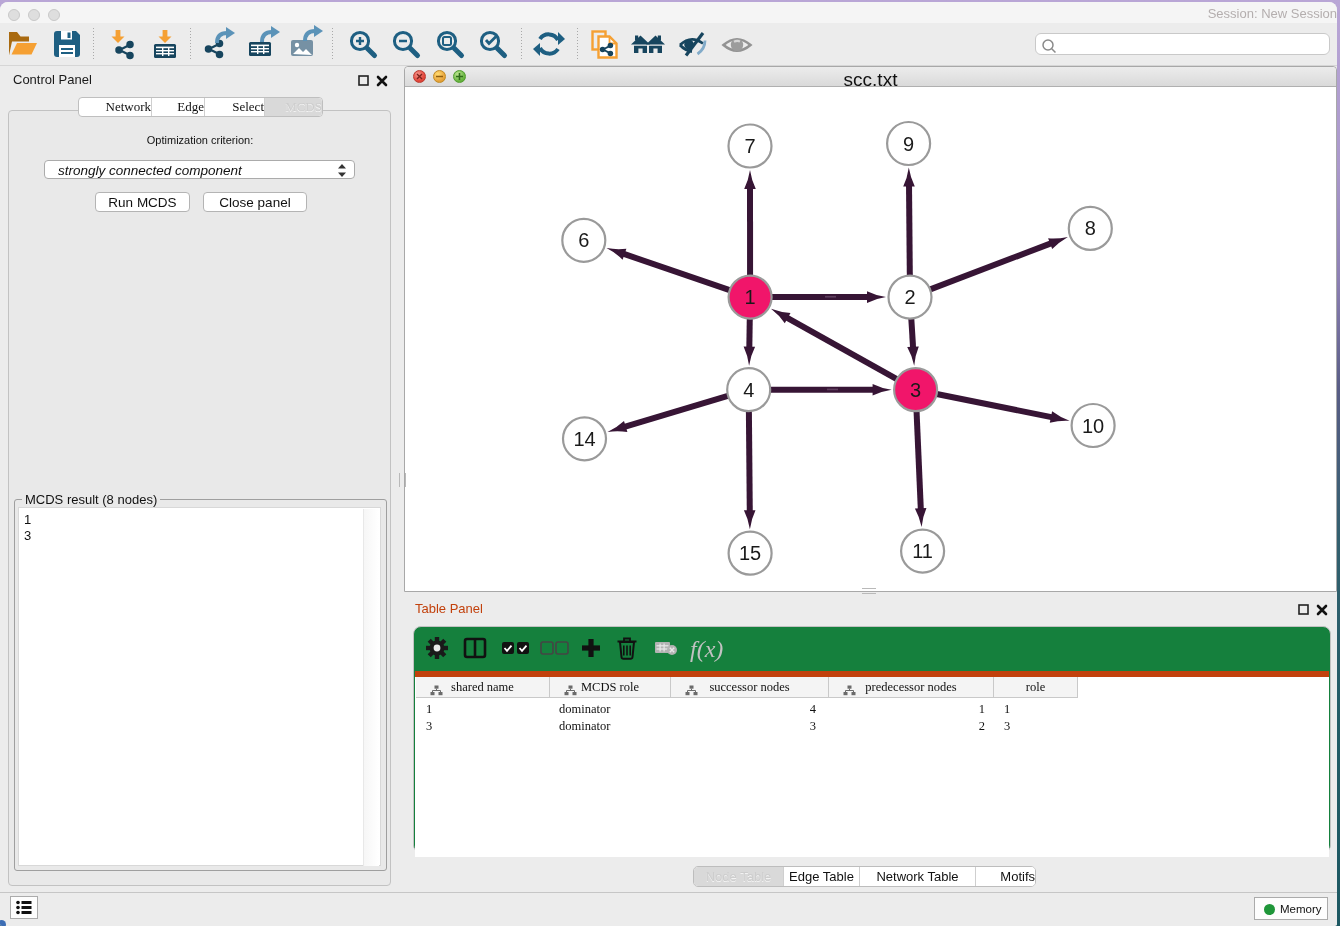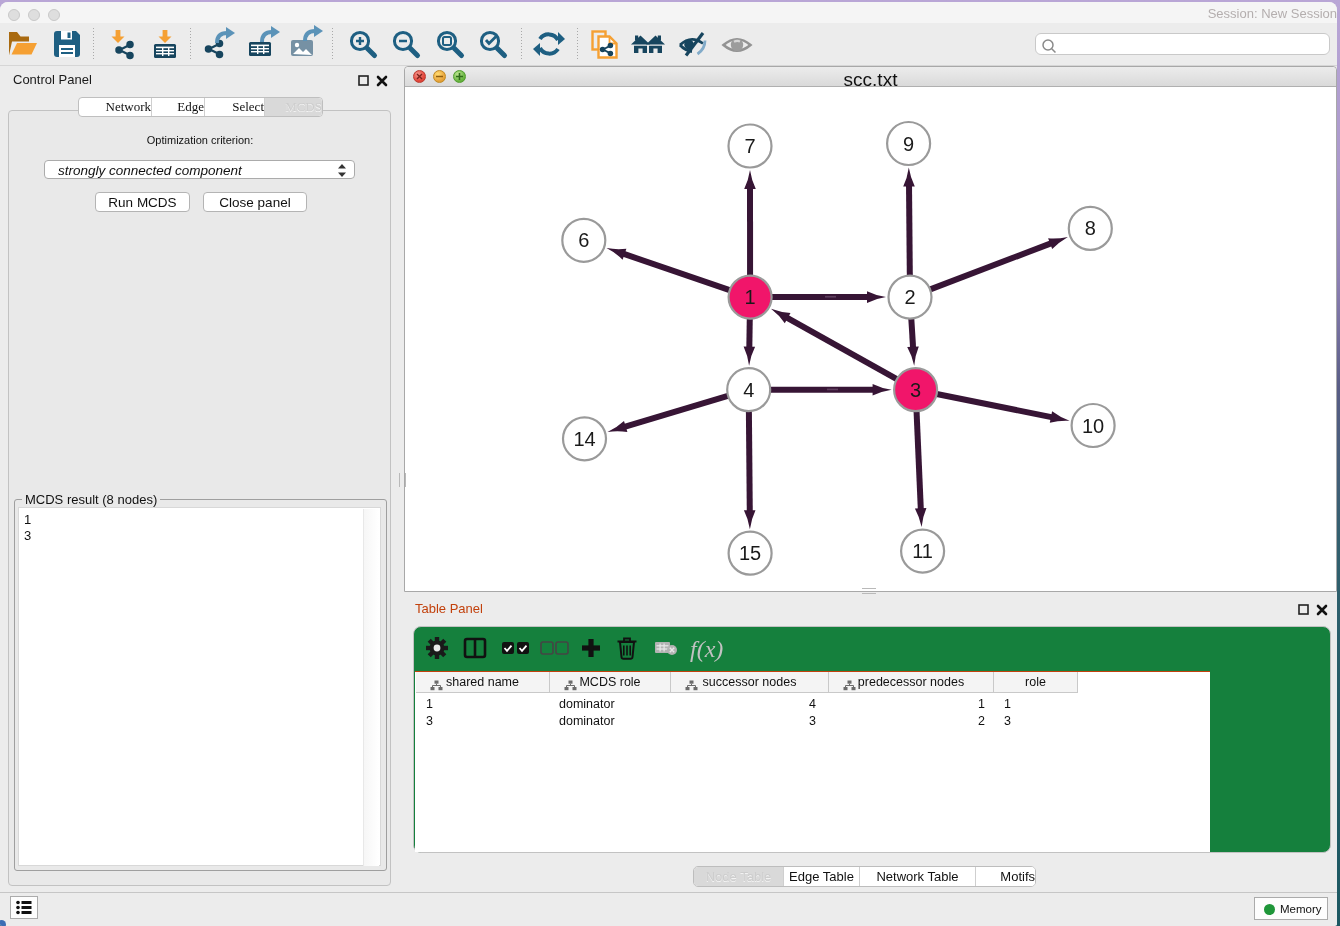--- a/index.html
+++ b/index.html
@@ -26,21 +26,21 @@
   #grplabel{position:absolute;left:22px;top:490px;font-size:13px;color:#111;background:#e9e9e9;padding:0 3px;z-index:7;}
   #grpwhite{position:absolute;left:3px;top:7px;width:363px;height:359px;background:#fff;border:1px solid #d8d8d8;box-sizing:border-box;}
   #grpscroll{position:absolute;right:1px;top:1px;width:15px;height:357px;background:linear-gradient(90deg,#f6f6f6,#fff);border-left:1px solid #e8e8e8;}
   #netwin{position:absolute;left:404px;top:64px;width:933px;height:526px;background:#fff;border:1px solid #a8a8a8;border-radius:4px 4px 0 0;box-sizing:border-box;}
   #nettitle{position:absolute;left:0;top:0;width:100%;height:19px;background:linear-gradient(#ececec,#dadada);border-bottom:1px solid #b0b0b0;border-radius:4px 4px 0 0;}
   .mtl{position:absolute;top:3px;width:13px;height:13px;border-radius:50%;box-sizing:border-box;}
   #nettitletext{position:absolute;top:2px;left:0;width:100%;text-align:center;font-size:19px;color:#111;}
   #graph{position:absolute;left:0;top:19px;}
   #tp-title{position:absolute;left:415px;top:599px;font-size:13px;color:#c2410c;}
   #tp-box{position:absolute;left:413px;top:624px;width:918px;height:227px;background:#15803d;border:1px solid #c2c2c2;border-radius:8px;box-sizing:border-box;}
-  #tp-table{position:absolute;left:1px;top:44px;width:795px;height:180px;background:#fff;border-top:1px solid #c2410c;}
+  #tp-table{position:absolute;left:1px;top:44px;width:914px;height:180px;background:#fff;border-top:6px solid #c2410c;font-family:Liberation Serif, serif;}
   .th{position:absolute;top:0;height:21px;background:#f4f4f4;border-right:1px solid #c9c9c9;border-bottom:1px solid #c9c9c9;box-sizing:border-box;font-size:12.5px;color:#111;text-align:center;line-height:21px;}
   .td{position:absolute;font-size:12.5px;color:#111;height:17px;line-height:17px;}
   #bottomtabs{position:absolute;left:693px;top:864px;height:21px;display:flex;border:1px solid #bdbdbd;border-radius:5px;overflow:hidden;background:#fff;z-index:6;box-sizing:border-box;}
   .btab{font-size:13px;color:#111;text-align:center;line-height:19px;border-right:1px solid #cfcfcf;box-sizing:border-box;background:#fff;}
   #statusbar{position:absolute;left:0;top:890px;width:100%;height:32px;background:#ececec;border-top:1px solid #c6c6c6;}
   #memorybtn{position:absolute;left:1254px;top:895px;width:74px;height:23px;background:#fdfdfd;border:1px solid #ababab;font-size:12px;color:#111;box-sizing:border-box;}
   #listbtn{position:absolute;left:10px;top:894px;width:28px;height:23px;background:#fdfdfd;border:1px solid #ababab;box-sizing:border-box;}
 </style>
 </head>
 <body>

